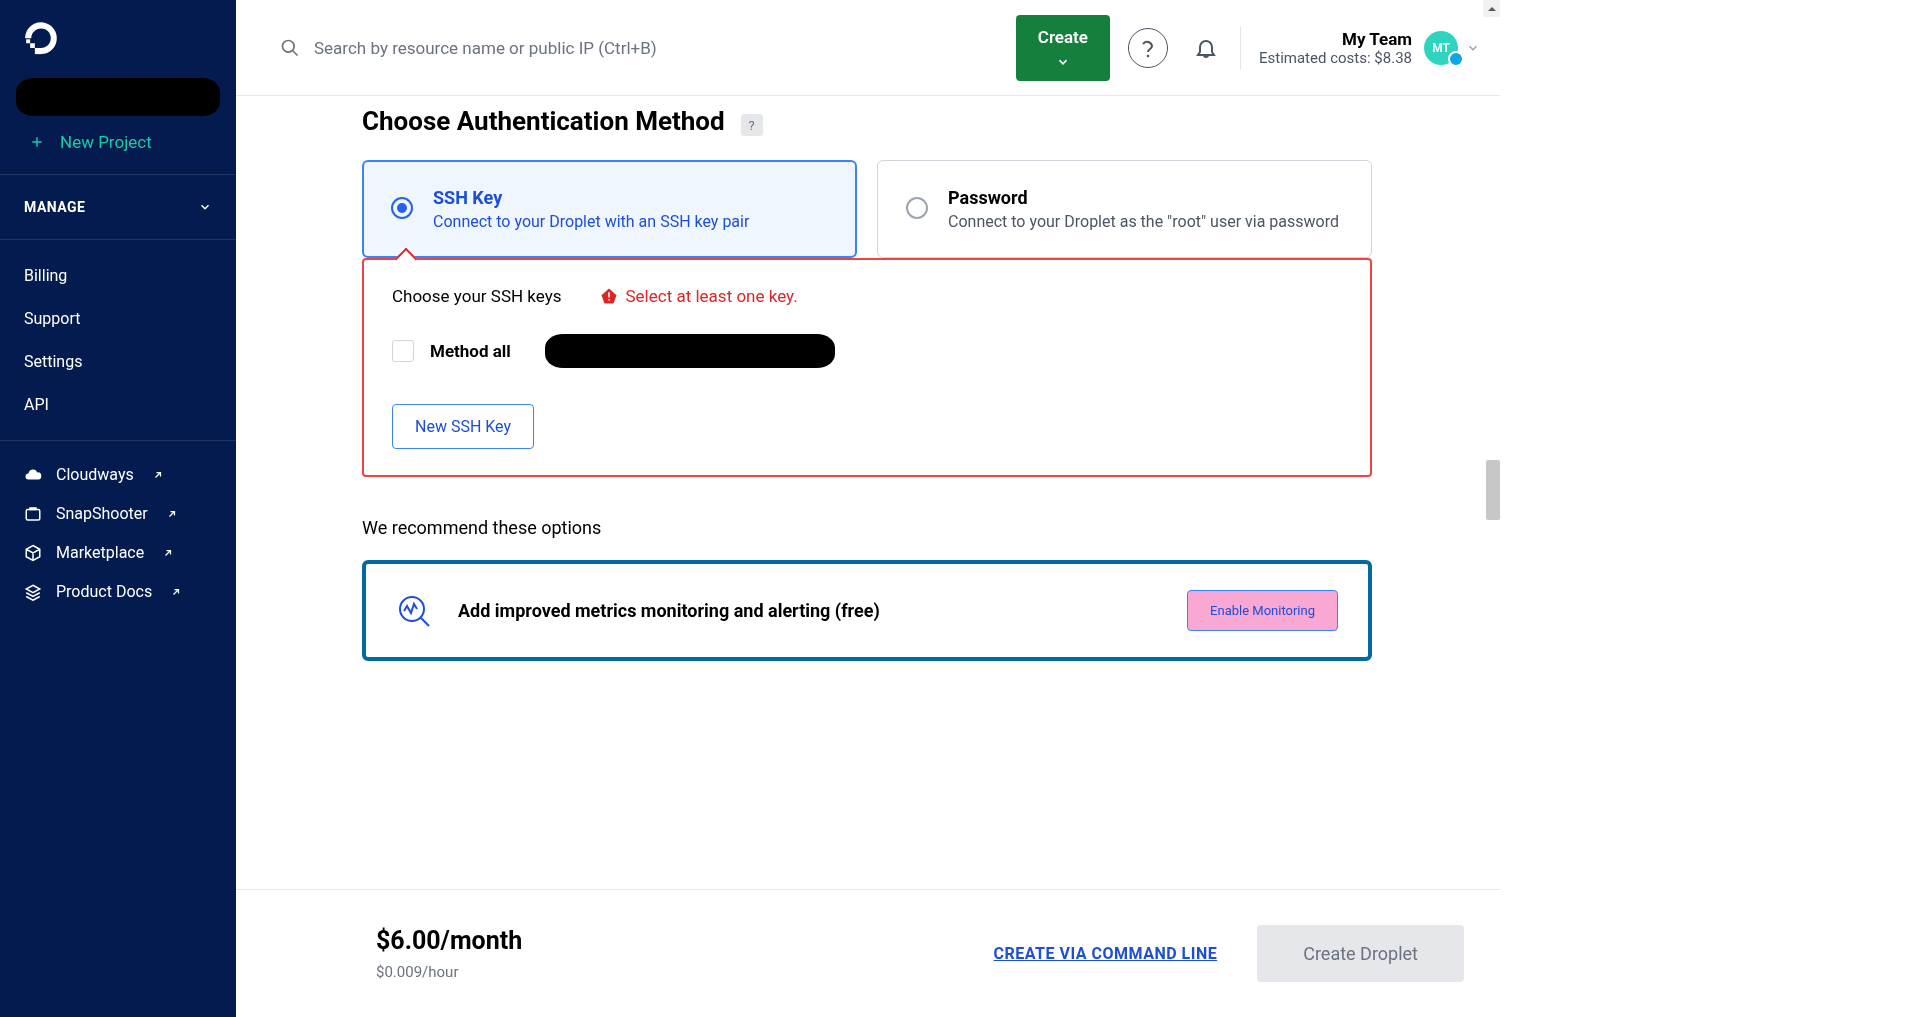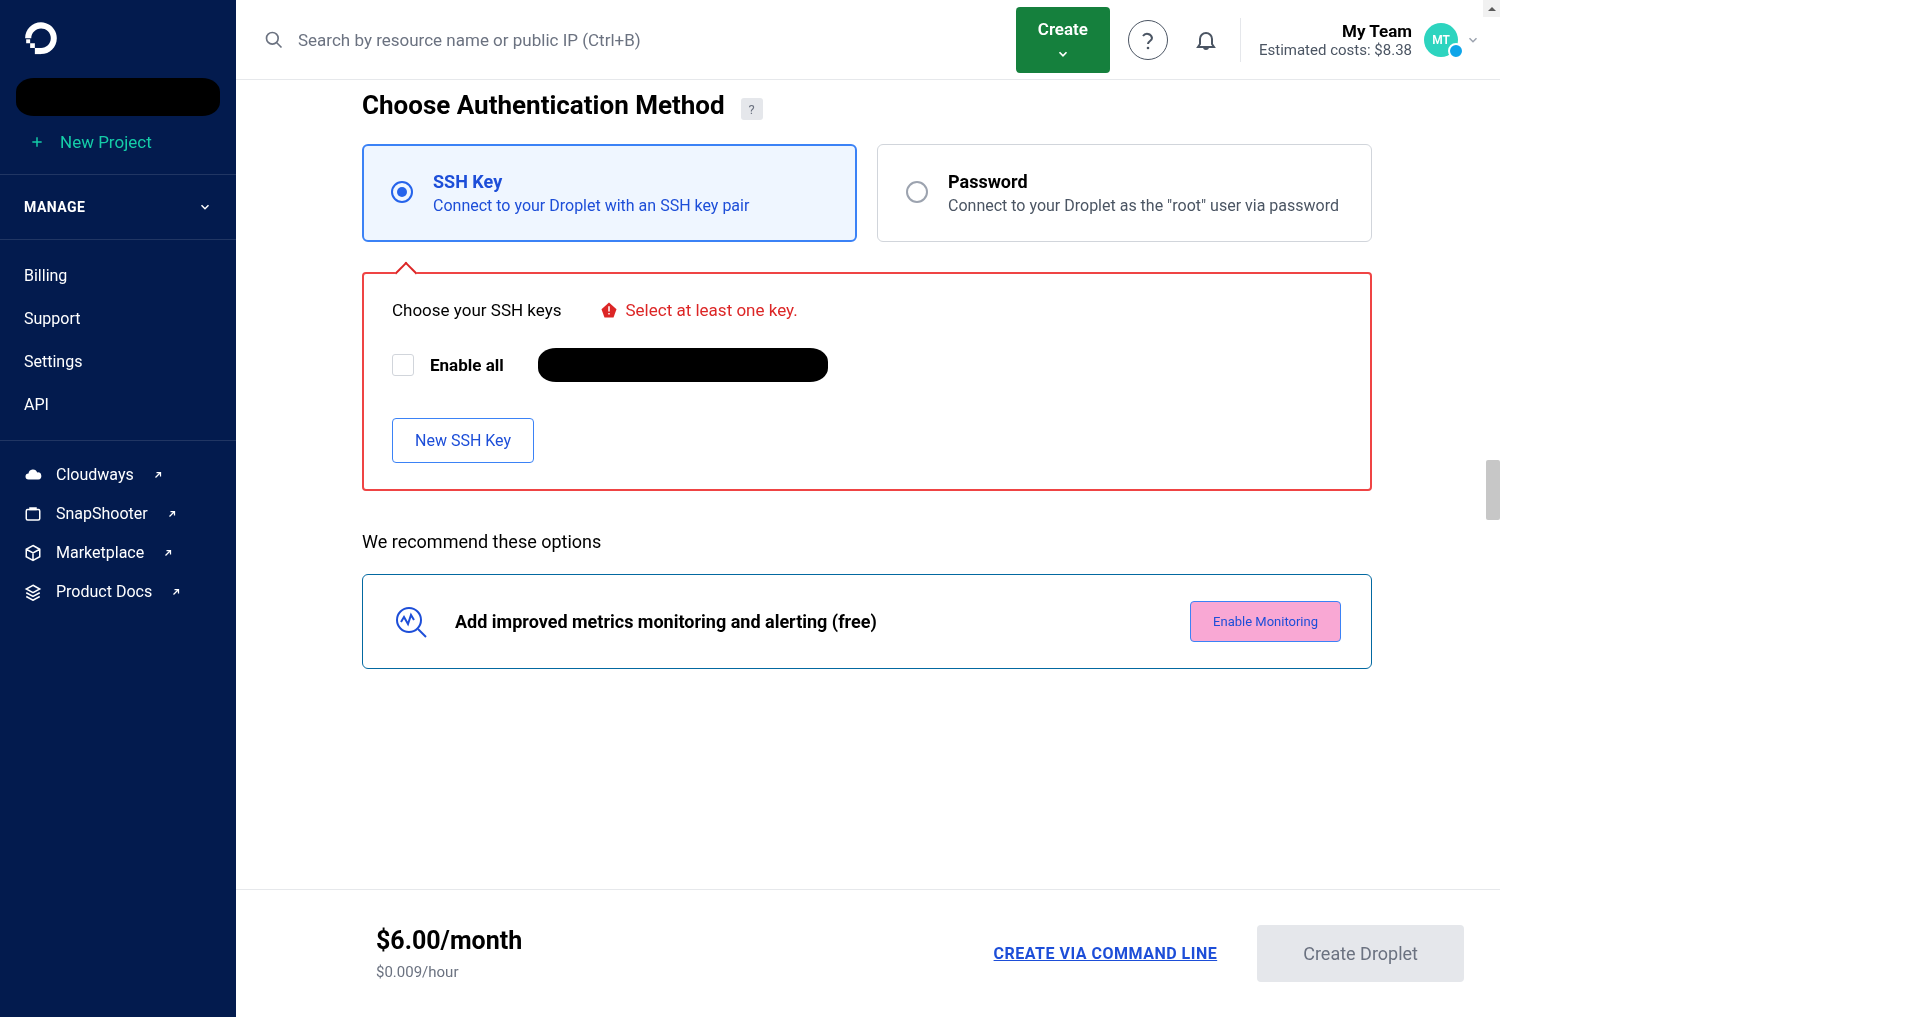--- a/index.html
+++ b/index.html
@@ -15,21 +15,21 @@
 .new-project { display: flex; align-items: center; gap: 16px; padding: 10px 24px 22px 30px; color: #15cda8; font-size: 17px; cursor: pointer; }
 .plus-ic { width: 14px; height: 14px; }
 .hr { height: 1px; background: rgba(255,255,255,0.12); }
 .nav-item { padding: 12px 24px; font-size: 16px; cursor: pointer; color: #fff; }
 .ext-item { display: flex; align-items: center; gap: 14px; padding: 10px 24px; font-size: 16px; cursor: pointer; }
 .ext-ic { width: 18px; height: 18px; flex-shrink: 0; }
 .ext-arrow { width: 12px; height: 12px; margin-left: 4px; }
 
 
 .main { flex: 1; display: flex; flex-direction: column; position: relative; }
-.topbar { display: flex; align-items: center; padding: 0 20px 0 28px; height: 80px; border-bottom: 1px solid #e6e8eb; }
+.topbar { display: flex; align-items: center; padding: 0 20px 0 44px; height: 96px; border-bottom: 1px solid #e6e8eb; }
 .search-wrap { display: flex; align-items: center; gap: 14px; flex: 1; }
 .search-ic { width: 20px; height: 20px; color: #6b7280; }
 .search-input { border: none; outline: none; font-size: 17px; color: #374151; flex: 1; }
 .search-input::placeholder { color: #6b7280; }
 .create-btn { background: #15803d; color: #fff; border: none; padding: 12px 22px; font-size: 17px; font-weight: 600; border-radius: 4px; display: flex; align-items: center; gap: 8px; cursor: pointer; flex-direction: column; }
 .top-ic-btn { width: 40px; height: 40px; display: flex; align-items: center; justify-content: center; border: 1.5px solid #4b5563; border-radius: 50%; margin-left: 18px; cursor: pointer; color: #4b5563; }
 .top-ic-btn.noborder { border: none; }
 .divider-v { width: 1px; height: 44px; background: #e5e7eb; margin: 0 18px 0 14px; }
 .team-block { text-align: right; margin-right: 12px; }
 .team-name { font-size: 17px; font-weight: 700; }
@@ -37,21 +37,21 @@
 .avatar { width: 34px; height: 34px; border-radius: 50%; background: #2dd4bf; color: #fff; font-size: 12px; font-weight: 600; display: flex; align-items: center; justify-content: center; position: relative; }
 .avatar-badge { position: absolute; bottom: -2px; right: -6px; width: 16px; height: 16px; border-radius: 50%; background: #0ea5e9; border: 2px solid #fff; }
 .avatar-chev { margin-left: 8px; color: #9ca3af; }
 
 
 .content { flex: 1; overflow: auto; padding: 10px 0 0 0; }
 .inner { max-width: 1010px; margin-left: 126px; }
 .sect-title { font-size: 26px; font-weight: 700; display: flex; align-items: flex-end; gap: 16px; margin-bottom: 24px; }
 .help-badge { width: 22px; height: 22px; background: #e5e7eb; border-radius: 3px; font-size: 13px; color: #6b7280; display: inline-flex; align-items: center; justify-content: center; font-weight: 400; }
 
-.auth-options { display: flex; gap: 20px; margin-bottom: 30px; }
+.auth-options { display: flex; gap: 20px; }
 .auth-card { flex: 1; border: 1px solid #d1d5db; border-radius: 6px; padding: 26px 28px; display: flex; align-items: flex-start; gap: 20px; cursor: pointer; }
 .auth-card.selected { border: 2px solid #3b82f6; background: #eff6ff; padding: 25px 27px; }
 .radio { width: 22px; height: 22px; border: 2px solid #9ca3af; border-radius: 50%; display: flex; align-items: center; justify-content: center; flex-shrink: 0; margin-top: 10px; }
 .radio.on { border-color: #2563eb; }
 .radio.on::after { content: ""; width: 10px; height: 10px; background: #2563eb; border-radius: 50%; }
 .auth-title { font-size: 18px; font-weight: 700; margin-bottom: 4px; }
 .selected .auth-title { color: #1d4ed8; }
 .auth-desc { font-size: 16px; color: #4b5563; }
 .selected .auth-desc { color: #1d4ed8; }
 
@@ -61,21 +61,21 @@
 .ssh-head-title { font-size: 17px; }
 .err { display: flex; align-items: center; gap: 8px; color: #dc2626; font-size: 17px; }
 .err-ic { width: 18px; height: 18px; }
 .select-row { display: flex; align-items: center; gap: 16px; margin-bottom: 36px; }
 .checkbox { width: 22px; height: 22px; border: 1.5px solid #d1d5db; border-radius: 3px; cursor: pointer; }
 .select-all-label { font-size: 17px; font-weight: 700; }
 .redacted-key { width: 290px; height: 34px; background: #000; border-radius: 18px / 14px; margin-left: 18px; }
 .new-ssh-btn { border: 1.5px solid #3b82f6; color: #1d4ed8; background: #fff; padding: 12px 22px; font-size: 16px; border-radius: 4px; cursor: pointer; }
 
 .rec-title { font-size: 18px; margin-bottom: 22px; }
-.rec-card { border: 1px solid #0369a1; border-radius: 6px; padding: 26px 30px; display: flex; align-items: center; gap: 26px; }
+.rec-card { border: 4px solid #0369a1; border-radius: 6px; padding: 26px 30px; display: flex; align-items: center; gap: 26px; }
 .rec-ic-wrap { width: 36px; height: 36px; display: flex; align-items: center; justify-content: center; }
 .rec-text { flex: 1; }
 .rec-title-inner { font-size: 18px; font-weight: 700; }
 .enable-btn { border: 1.5px solid #3b82f6; color: #1d4ed8; background: #f9a8d4; padding: 12px 22px; font-size: 13px; border-radius: 4px; cursor: pointer; }
 
 
 .footer-bar { position: absolute; bottom: 0; left: 236px; right: 0; height: 128px; background: #fff; border-top: 1px solid #e6e8eb; display: flex; align-items: center; padding: 0 36px 0 140px; }
 .price-block { flex-shrink: 0; }
 .price-main { font-size: 25px; font-weight: 700; }
 .price-sub { font-size: 15px; color: #6b7280; margin-top: 8px; }
@@ -244,21 +244,21 @@
             <svg class="err-ic" viewBox="0 0 24 24">
                 <path fill="#dc2626" d="M12 2l10 9-4 11H6L2 11l10-9z"></path>
                 <rect x="11" y="7" width="2" height="7" fill="#fff"></rect>
                 <rect x="11" y="16" width="2" height="2" fill="#fff"></rect>
               </svg>
             <span>Select at least one key.</span>
           </span>
         </div>
         <div class="select-row">
           <div class="checkbox"></div>
-          <span class="select-all-label">Enable all</span>
+          <span class="select-all-label">Method all</span>
           <div class="redacted-key"></div>
         </div>
         <button class="new-ssh-btn">New SSH Key</button>
       </div>
 
       <div class="rec-title">We recommend these options</div>
       <div class="rec-card">
         <div class="rec-ic-wrap">
           <svg width="34" height="34" viewBox="0 0 34 34">
               <circle cx="15" cy="15" r="12" fill="none" stroke="#1d4ed8" stroke-width="2"></circle>

